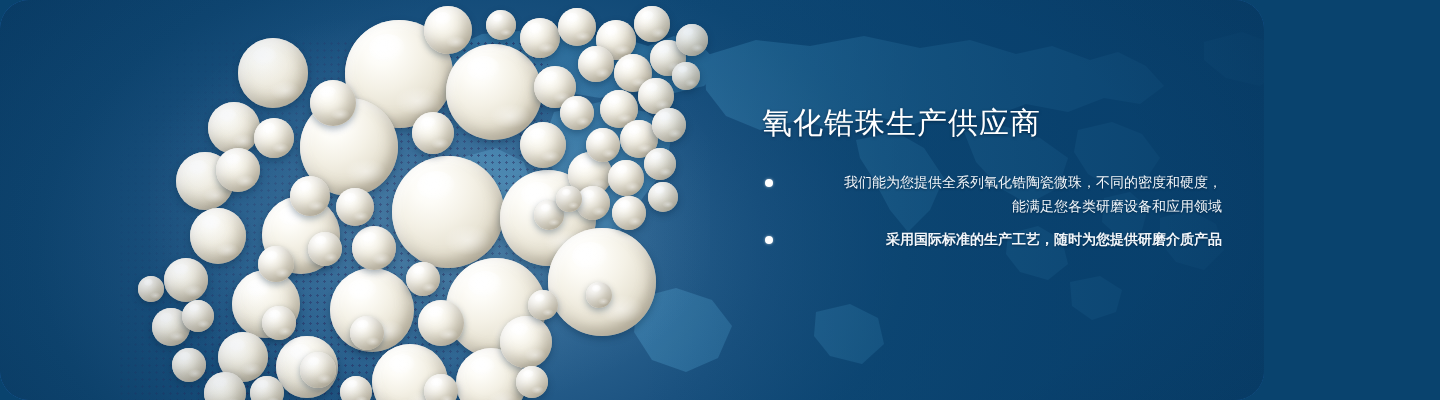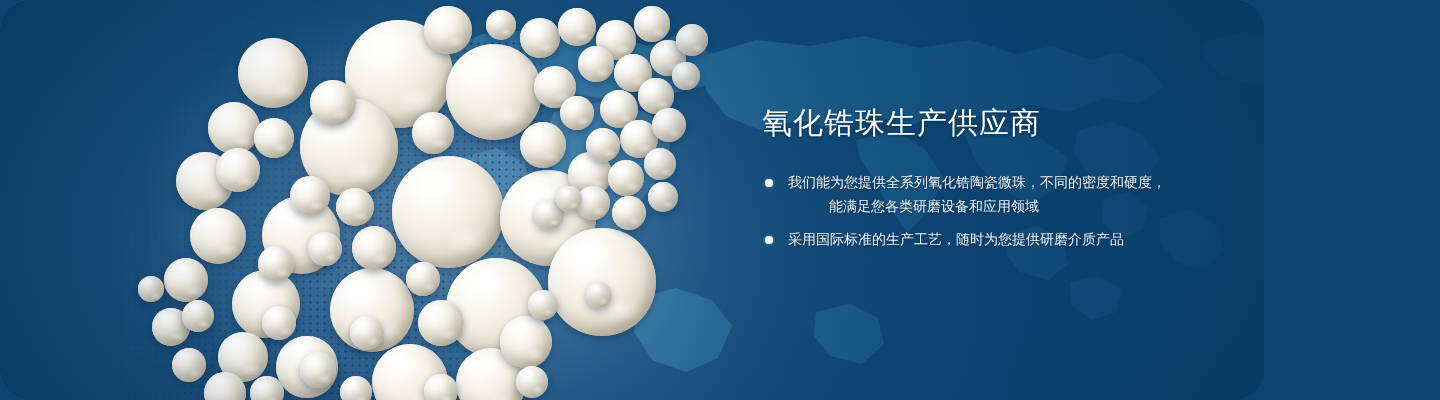--- a/index.html
+++ b/index.html
@@ -98,30 +98,30 @@
     color:#ffffff;
   }
   .headline{
     margin:0 0 30px 0;
     font-size:30px;line-height:36px;
     font-weight:400;letter-spacing:1px;
     color:#ffffff;
     text-shadow:0 1px 3px rgba(2,26,48,.62);
     white-space:nowrap;
   }
-  .bullets{list-style:none;margin:0;padding:0;}
+  .bullets{list-style:none;margin:0;padding:0;text-align:right;}
   .bullet{
     position:relative;
     padding-left:26px;
     margin-bottom:10px;
     font-size:14px;line-height:23px;
     color:#f2f6fa;
     text-shadow:0 1px 2px rgba(2,26,48,.55);
   }
-  .bullet:last-child{margin-bottom:8px;}
+  .bullet:last-child{margin-bottom:8px;font-weight:bold;}
   .bullet .dot{
     position:absolute;left:3px;top:8px;
     width:8px;height:8px;border-radius:50%;
     background:#ffffff;
     box-shadow:0 0 3px rgba(255,255,255,.55);
   }
   .bullet .line{display:block;}
   .bullet .line + .line{margin-top:1px;margin-left:41px;}
 </style>
 </head>

